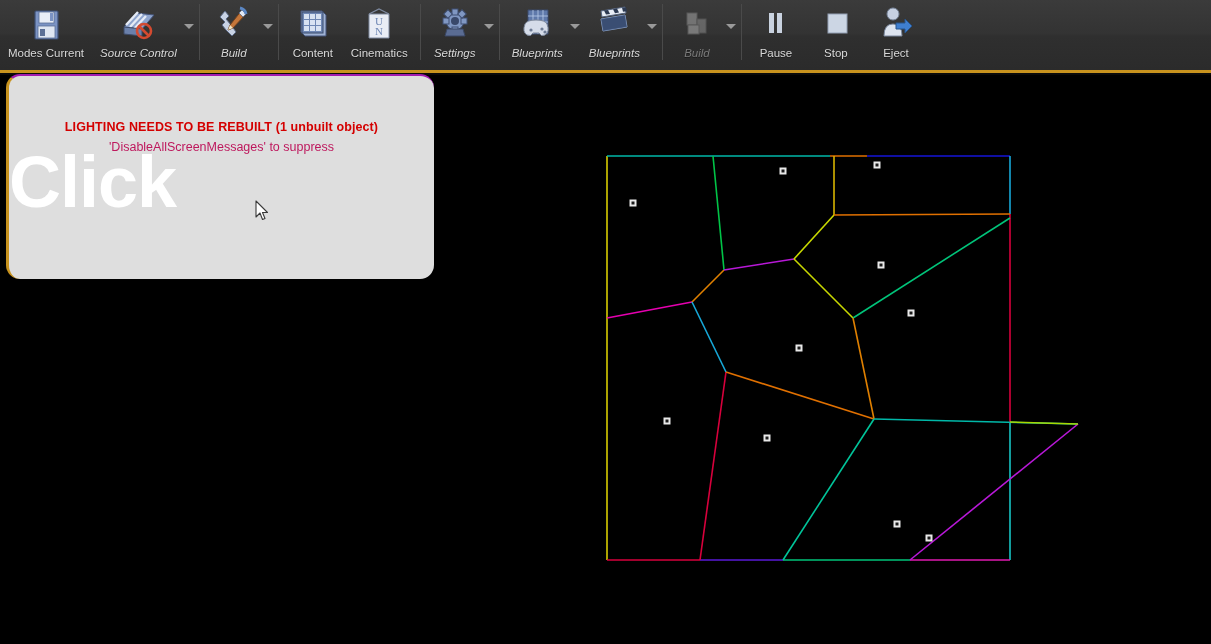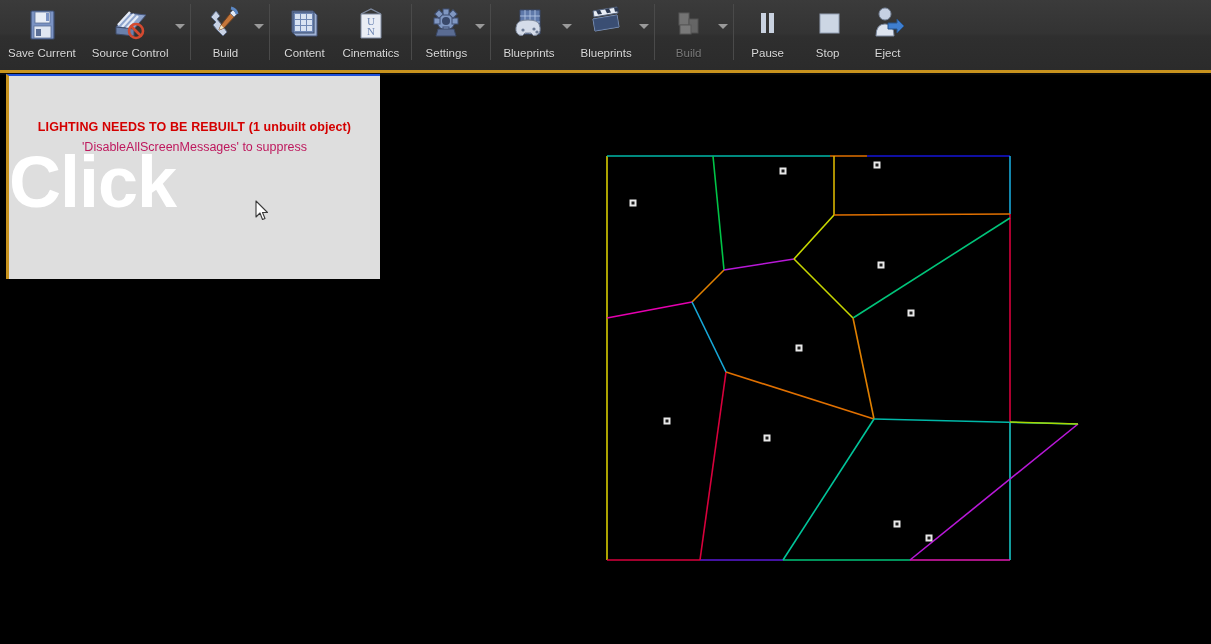--- a/index.html
+++ b/index.html
@@ -30,38 +30,39 @@
     text-shadow: 0 1px 0 #1a1a1a;
   }
   .tb-item.disabled .tb-label { color: #7a7a7a; }
   .tb-item.disabled .tb-icon { opacity: .45; filter: grayscale(1); }
   .tb-caret {
     position: absolute; right: 1px; top: 24px;
     width: 0; height: 0; border-left: 5px solid transparent; border-right: 5px solid transparent;
     border-top: 5px solid #9a9a9a;
   }
   .tb-sep { width: 1px; height: 56px; margin: 4px 4px 0 4px; background: #4a4a4a; }
-  .tb-withcaret { padding-right: 18px; }
+  .tb-withcaret { padding-right: 18px; font-style: italic; }
 
   
   .tb-rule {
     position: absolute; left: 0; top: 70px; width: 1211px; height: 3px;
     background: #c8931e;
   }
   .tb-rule-dark {
     position: absolute; left: 0; top: 73px; width: 1211px; height: 2px;
     background: #0a0a0a;
   }
 
   
   .pie-window {
-    position: absolute; left: 6px; top: 74px; width: 374px; height: 205px;
+    position: absolute; left: 6px; top: 74px; width: 428px; height: 205px;
     background: #dedede;
     border-left: 3px solid #c8931e;
-    border-top: 2px solid #1d4ed8;
+    border-top: 2px solid #a21caf;
+    border-radius: 14px;
   }
   .pie-inner { position: relative; width: 100%; height: 100%; overflow: hidden; }
   .msg-warn {
     position: absolute; left: 0; right: 0; top: 44px; text-align: center;
     color: #d40000; font-weight: bold; font-size: 12.5px; letter-spacing: .1px;
   }
   .msg-suppress {
     position: absolute; left: 0; right: 0; top: 64px; text-align: center;
     color: #be185d; font-size: 12.5px;
   }
@@ -92,21 +93,21 @@
         <span class="tb-icon">
           <svg width="40" height="40" viewBox="0 0 40 40">
             <rect x="9" y="6" width="23" height="28" rx="1" fill="#7b93c4"></rect>
             <rect x="9" y="6" width="23" height="28" rx="1" fill="none" stroke="#3c4f73" stroke-width="1.2"></rect>
             <rect x="13" y="7" width="15" height="11" fill="#e8edf6" stroke="#5b6f96" stroke-width=".8"></rect>
             <rect x="24" y="8" width="3" height="8" fill="#7b93c4"></rect>
             <rect x="12" y="21" width="17" height="12" fill="#dfe6f2" stroke="#5b6f96" stroke-width=".8"></rect>
             <rect x="14" y="24" width="5" height="7" fill="#5b6f96"></rect>
           </svg>
         </span>
-        <span class="tb-label">Save Current</span>
+        <span class="tb-label">Modes Current</span>
       </div>
       <div class="tb-item tb-withcaret">
         <span class="tb-icon">
           <svg width="44" height="40" viewBox="0 0 44 40">
             <path d="M8 22 L20 8 L38 10 L26 24 Z" fill="#8ea4cd" stroke="#45557a" stroke-width="1"></path>
             <path d="M10 20 L22 7 M14 22 L26 9 M18 24 L30 11" stroke="#e4eaf5" stroke-width="2.4"></path>
             <path d="M8 22 L26 24 L26 31 L8 29 Z" fill="#6a80ab" stroke="#3d4a68" stroke-width="1"></path>
             <circle cx="28" cy="26" r="7" fill="none" stroke="#d44a30" stroke-width="2.6"></circle>
             <line x1="23.5" y1="21.5" x2="32.5" y2="30.5" stroke="#d44a30" stroke-width="2.6"></line>
           </svg>

